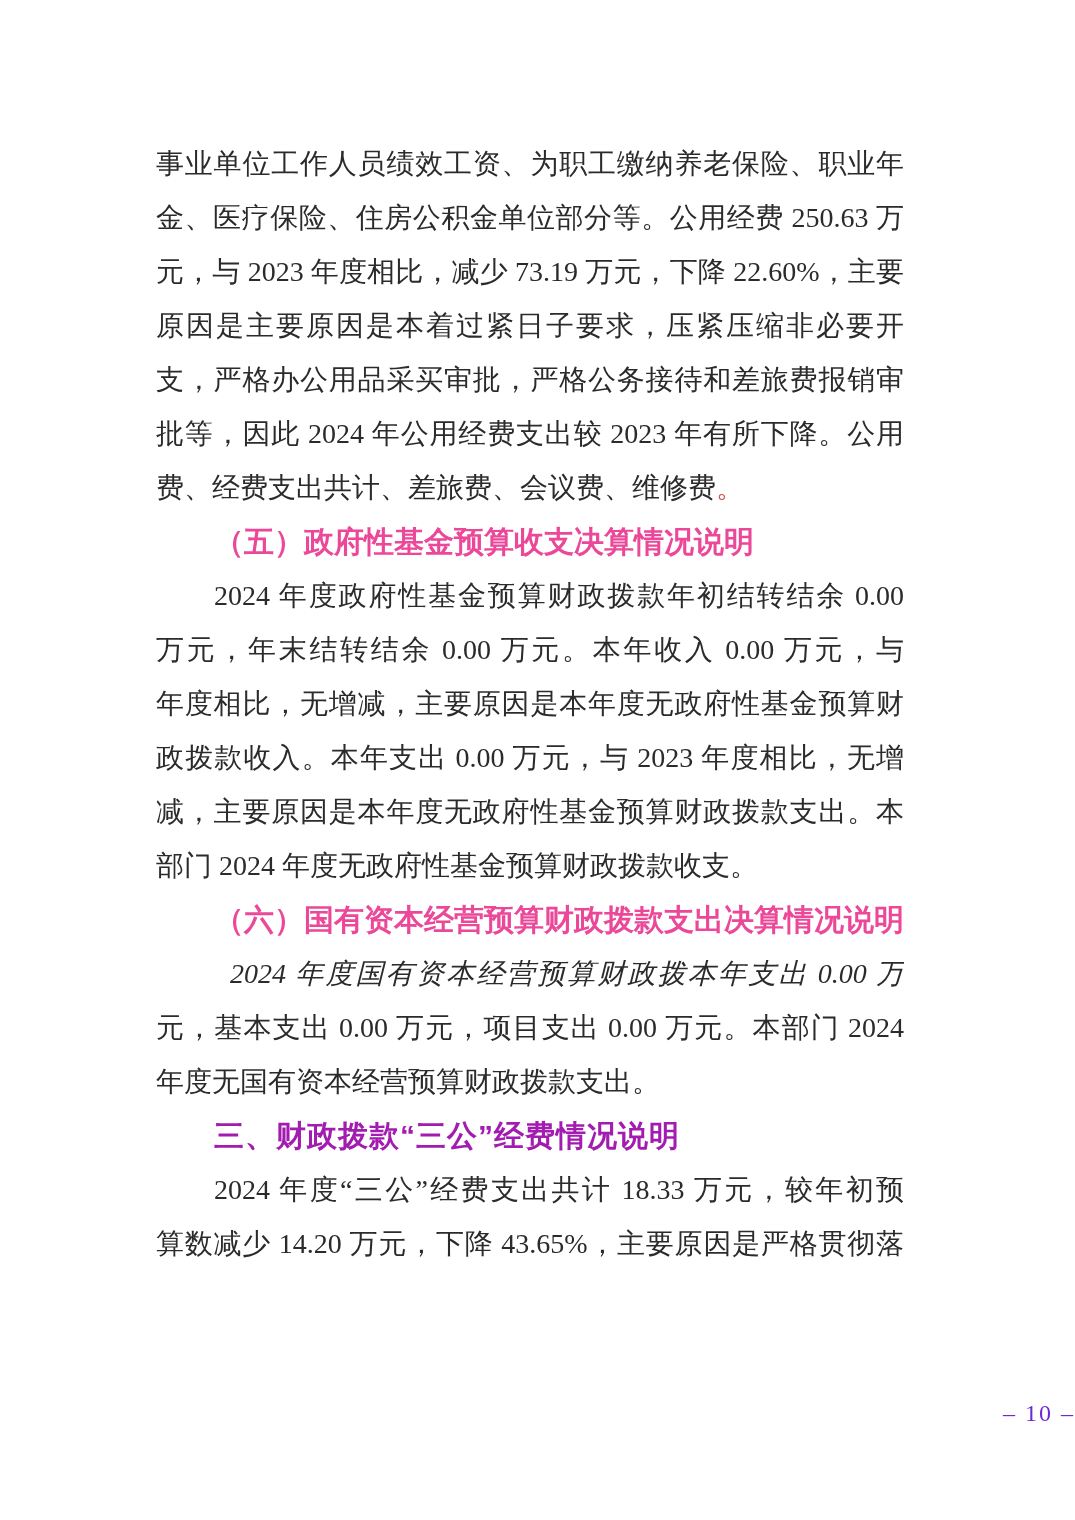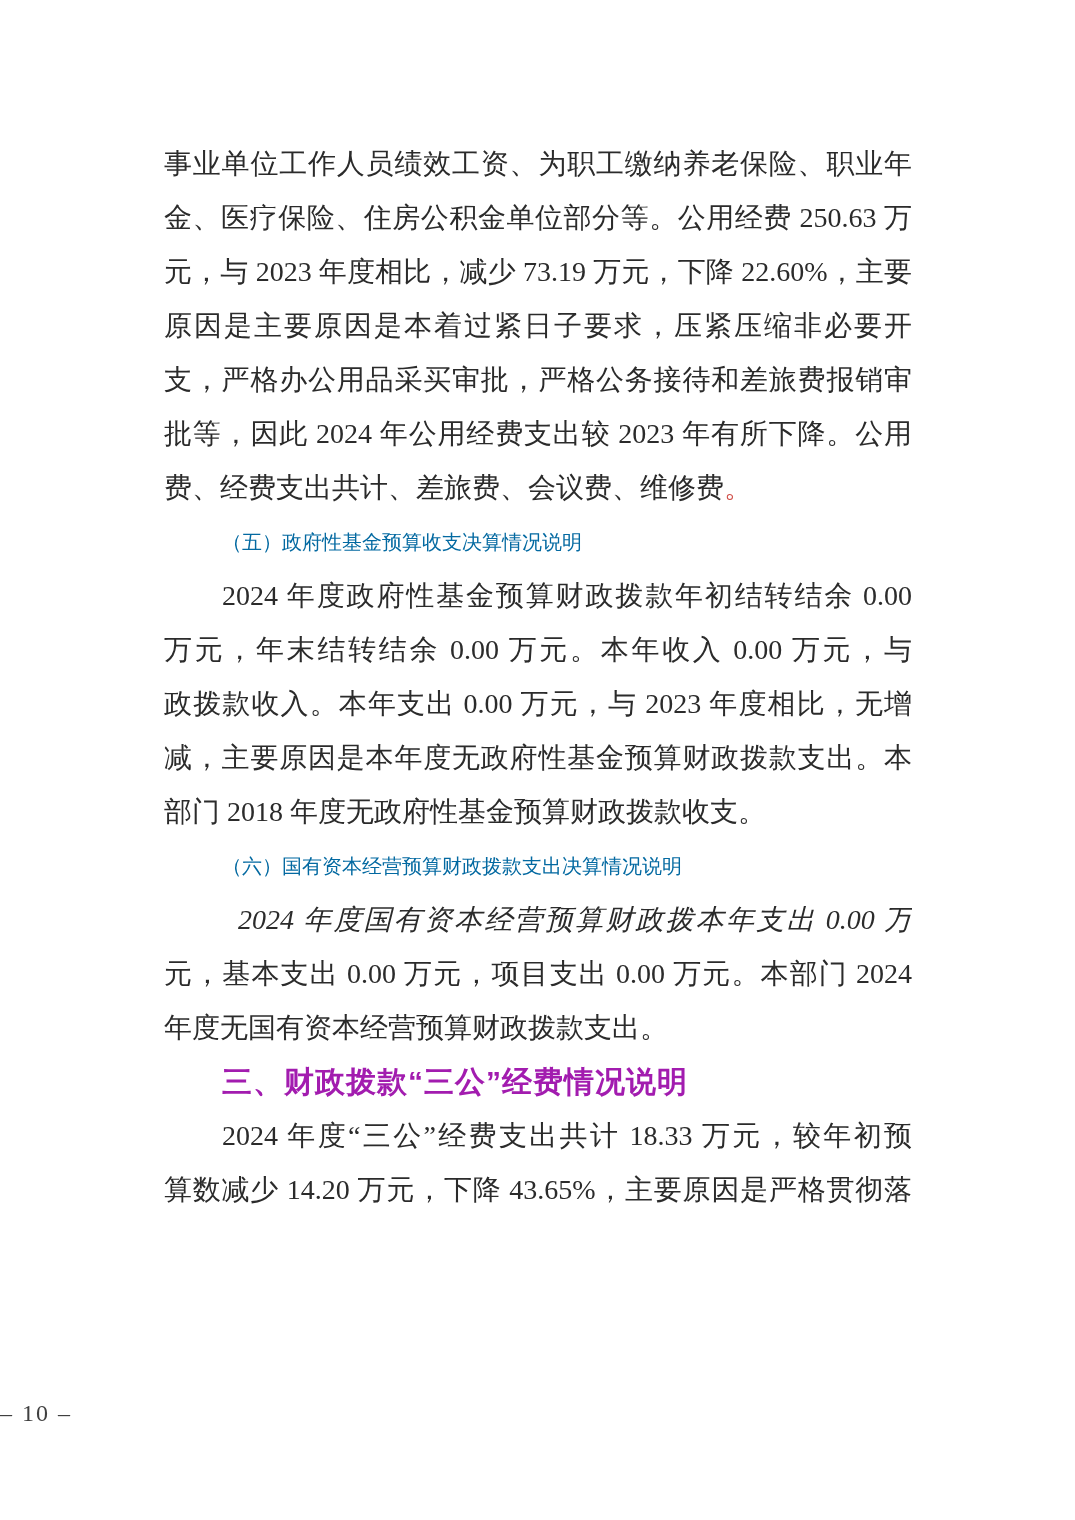--- a/index.html
+++ b/index.html
@@ -7,58 +7,58 @@
     position:relative;
     width:1075px;height:1520px;
     margin:0 auto;
     background:var(--paper,#ffffff);
     font-family:"Liberation Serif","DejaVu Serif",serif;
     color:var(--ink,#2b2b2b);
     overflow:hidden;
   }
   .text-col{
     position:absolute;
-    left:164px;top:137px;width:748px;
+    left:156px;top:137px;width:748px;
   }
   .line{
     margin:0;padding:0;
     height:54px;line-height:54px;
     font-size:28px;
     font-weight:normal;
     overflow:hidden;
     white-space:normal;
   }
   .j{
     text-align:justify;
     text-align-last:justify;
     text-justify:inter-character;
   }
   .ind{text-indent:58px;}
   .ind2{text-indent:74px;font-style:italic;}
   .h-kai{
-    font-weight:normal;
+    font-weight:bold;
     text-indent:58px;
-    font-size:20px;
-    color:#0369a1;
+    font-size:30px;
+    color:#ec4899;
   }
   .h-hei{
     font-weight:bold;
     text-indent:58px;
     font-size:30px;
     font-family:"Liberation Sans","DejaVu Sans",sans-serif;
     color:#a21caf;
     letter-spacing:1px;
   }
   .red{color:var(--red,#cf4a44);}
   .footer{
     position:absolute;
     left:0;top:1400px;width:100%;
-    text-align:left;
+    text-align:right;
     font-size:24px;
-    color:#404040;
+    color:#6d28d9;
     letter-spacing:2px;
   }
 </style>
 </head>
 <body>
 
 <div class="sheet" style="--paper: #ffffff; --ink: #2b2b2b; --red: #cf4a44;">
   <main class="text-col">
 
     <p class="line j">事业单位工作人员绩效工资、为职工缴纳养老保险、职业年</p>
@@ -66,23 +66,24 @@
     <p class="line j">元，与 2023 年度相比，减少 73.19 万元，下降 22.60%，主要</p>
     <p class="line j">原因是主要原因是本着过紧日子要求，压紧压缩非必要开</p>
     <p class="line j">支，严格办公用品采买审批，严格公务接待和差旅费报销审</p>
     <p class="line j">批等，因此 2024 年公用经费支出较 2023 年有所下降。公用</p>
     <p class="line"><span>费、经费支出共计、差旅费、会议费、维修费</span><span class="red">。</span></p>
 
     <h3 class="line h-kai">（五）政府性基金预算收支决算情况说明</h3>
 
     <p class="line j ind">2024 年度政府性基金预算财政拨款年初结转结余 0.00</p>
     <p class="line j">万元，年末结转结余 0.00 万元。本年收入 0.00 万元，与 2023</p>
+    <p class="line j">年度相比，无增减，主要原因是本年度无政府性基金预算财</p>
     <p class="line j">政拨款收入。本年支出 0.00 万元，与 2023 年度相比，无增</p>
     <p class="line j">减，主要原因是本年度无政府性基金预算财政拨款支出。本</p>
-    <p class="line">部门 2018 年度无政府性基金预算财政拨款收支。</p>
+    <p class="line">部门 2024 年度无政府性基金预算财政拨款收支。</p>
 
     <h3 class="line h-kai">（六）国有资本经营预算财政拨款支出决算情况说明</h3>
 
     <p class="line j ind2">2024 年度国有资本经营预算财政拨本年支出 0.00 万</p>
     <p class="line j">元，基本支出 0.00 万元，项目支出 0.00 万元。本部门 2024</p>
     <p class="line">年度无国有资本经营预算财政拨款支出。</p>
 
     <h2 class="line h-hei">三、财政拨款“三公”经费情况说明</h2>
 
     <p class="line j ind">2024 年度“三公”经费支出共计 18.33 万元，较年初预</p>

